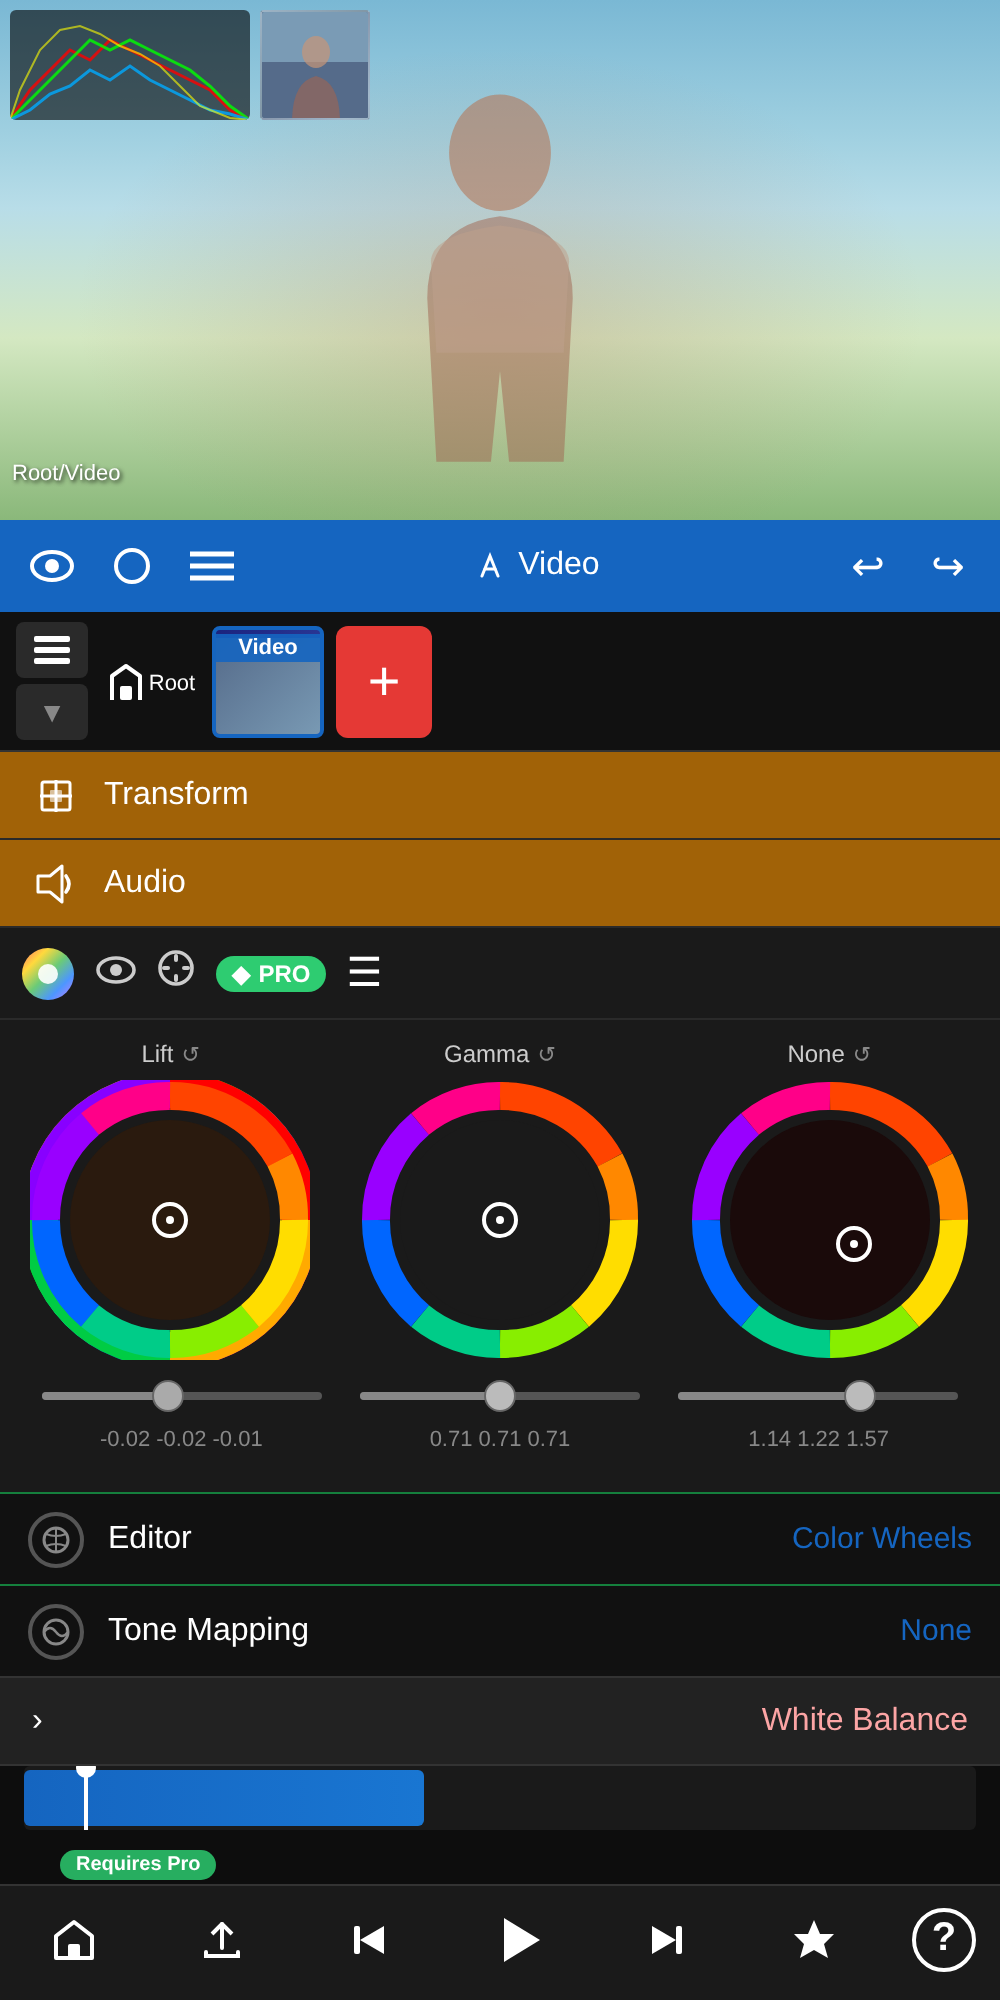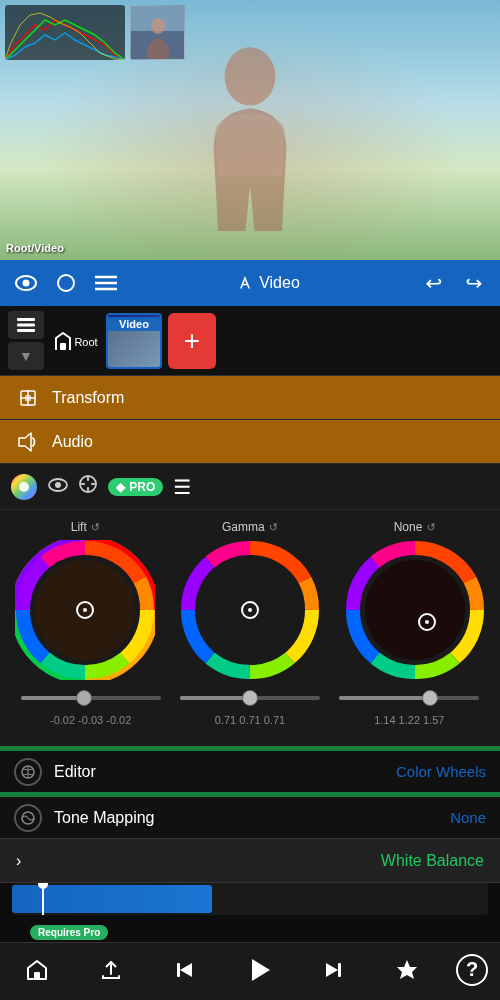--- a/index.html
+++ b/index.html
@@ -48,25 +48,25 @@
       left: 130px;
       width: 55px;
       height: 55px;
       border: 1px solid rgba(255,255,255,0.3);
       border-radius: 2px;
       overflow: hidden;
       background: linear-gradient(135deg, #556b8a 0%, #7a9bb5 40%, #4a6a80 100%);
     }
     .root-video-label {
       position: absolute;
-      bottom: 6px;
+      bottom: 17px;
       left: 6px;
       color: white;
       font-size: 11px;
-      font-weight: 700;
+      font-weight: 400;
       text-shadow: 1px 1px 2px rgba(0,0,0,0.8);
     }
 
     
     .top-toolbar {
       height: 46px;
       background: #1565C0;
       display: flex;
       align-items: center;
       padding: 0 8px;
@@ -301,21 +301,21 @@
       color: #888;
     }
 
     
     .editor-row {
       height: 46px;
       background: #111;
       display: flex;
       align-items: center;
       padding: 0 14px;
-      border-top: 5px solid #15803d;
+      border-top: 1px solid #15803d;
       cursor: pointer;
     }
     .editor-row-icon {
       width: 28px;
       height: 28px;
       border-radius: 50%;
       border: 2px solid #555;
       display: flex;
       align-items: center;
       justify-content: center;
@@ -444,21 +444,21 @@
       padding: 0 16px;
       cursor: pointer;
       border-top: 1px solid #333;
     }
     .wb-arrow {
       color: white;
       font-size: 16px;
     }
     .wb-text {
       font-size: 16px;
-      color: #22c55e;
+      color: #fca5a5;
       font-weight: 500;
     }
   </style>
 </head>
 <body>
 
 <div class="video-preview">
   <div class="video-preview-bg"></div>
 
   <svg class="person-silhouette" viewBox="0 0 120 220" xmlns="http://www.w3.org/2000/svg">
@@ -720,21 +720,21 @@
     <div style="width:140px;position:relative;height:20px;display:flex;align-items:center;">
       <div style="width:100%;height:4px;background:#555;border-radius:2px;position:relative;">
         <div style="position:absolute;left:0;top:0;width:65%;height:100%;background:#888;border-radius:2px;"></div>
         <div style="position:absolute;left:65%;top:-6px;width:16px;height:16px;background:#bbb;border-radius:50%;transform:translateX(-50%);border:1px solid #666;"></div>
       </div>
     </div>
   </div>
 
   <div class="values-row">
     <div class="wheel-values">
-      <span>-0.02  -0.03  -0.02</span>
+      <span>-0.02  -0.02  -0.01</span>
     </div>
     <div class="wheel-values">
       <span>0.71  0.71  0.71</span>
     </div>
     <div class="wheel-values">
       <span>1.14  1.22  1.57</span>
     </div>
   </div>
 </div>
 

